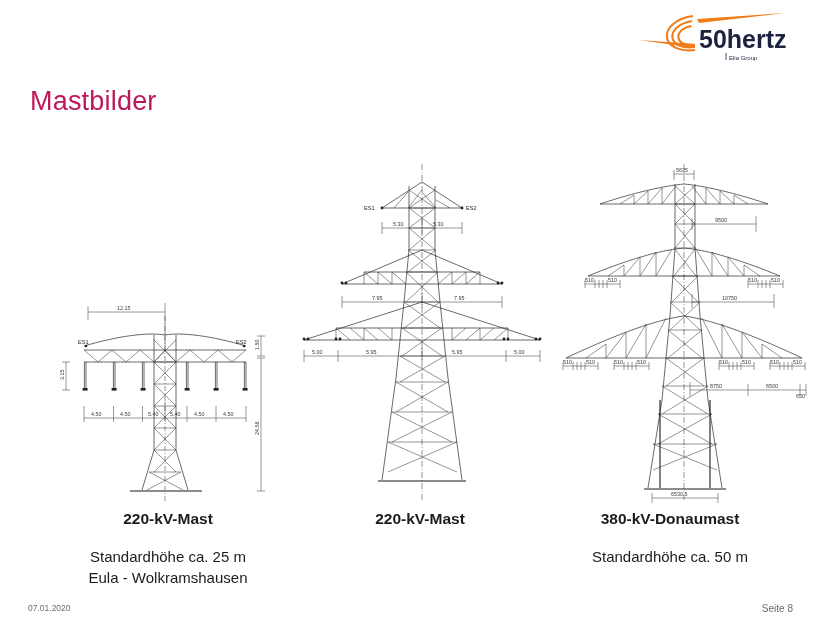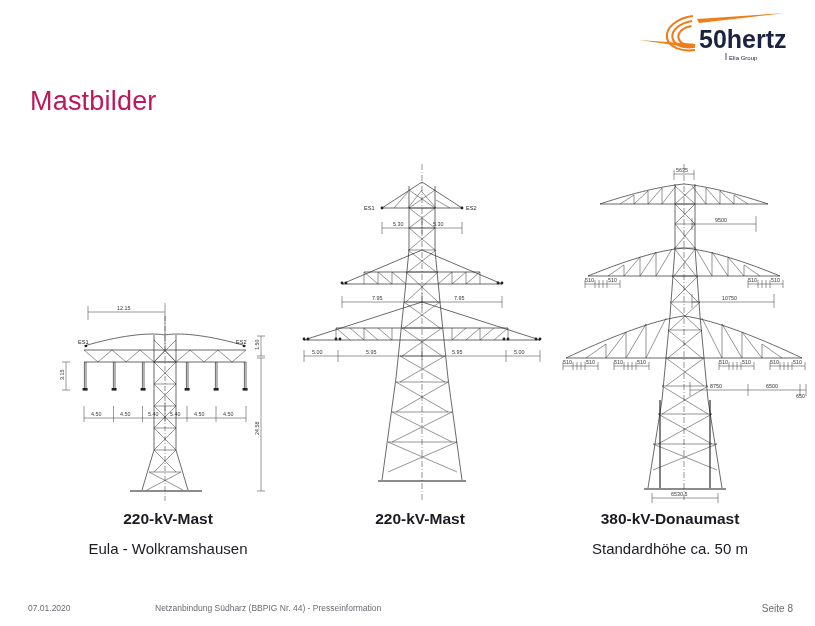--- a/index.html
+++ b/index.html
@@ -61,21 +61,21 @@
   }
   #caption-1 { left: 18px; }
   #caption-2 { left: 270px; }
   #caption-3 { left: 520px; }
 
   .caption .cap-title {
     font-size: 15.5px;
     font-weight: bold;
     color: #1b1b22;
     display: block;
-    margin-bottom: 8px;
+    margin-bottom: 16px;
   }
   .caption .cap-line {
     font-size: 15px;
     font-weight: 400;
     color: #1b1b22;
     display: block;
   }
 
   
   #footer {
@@ -545,29 +545,29 @@
       <line class="dim" x1="100" y1="348" x2="166" y2="348"></line>
       <line class="dim" x1="100" y1="343" x2="100" y2="353"></line>
       <line class="dim" x1="166" y1="343" x2="166" y2="353"></line>
       <text class="dimtxt" x="119" y="346">6530.5</text>
     </g>
   </svg>
 </div>
 
 <div class="caption" id="caption-1">
   <span class="cap-title">220-kV-Mast</span>
+  <span class="cap-line">Standardhöhe ca. 25 m</span>
   <span class="cap-line">Eula - Wolkramshausen</span>
 </div>
 
 <div class="caption" id="caption-2">
   <span class="cap-title">220-kV-Mast</span>
 </div>
 
 <div class="caption" id="caption-3">
   <span class="cap-title">380-kV-Donaumast</span>
   <span class="cap-line">Standardhöhe ca. 50 m</span>
 </div>
 
 <div id="footer">
   <span id="footer-date">07.01.2020</span>
-  <span id="footer-center">Netzanbindung Südharz (BBPIG Nr. 44) - Presseinformation</span>
   <span id="footer-page">Seite 8</span>
 </div>
 
 </body></html>

